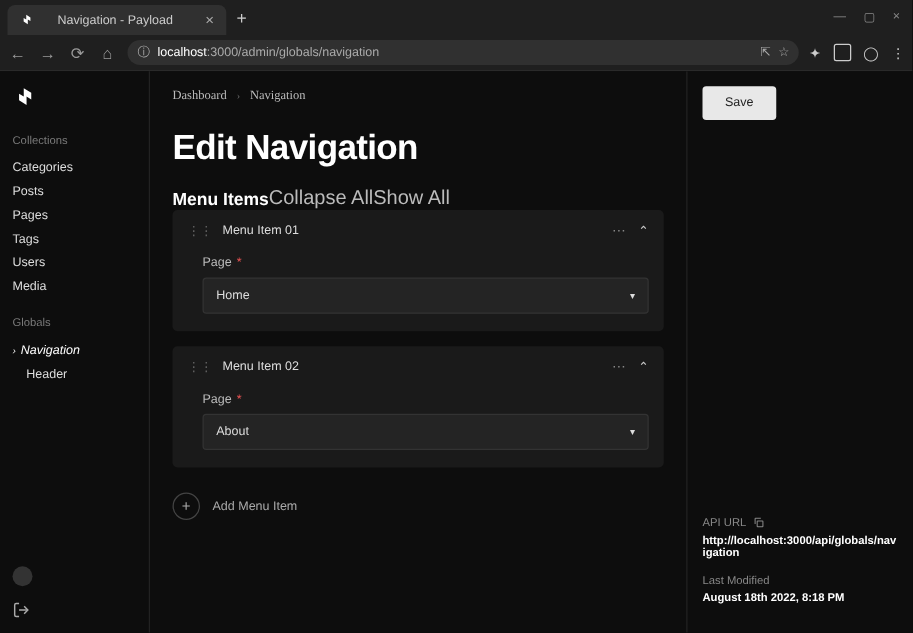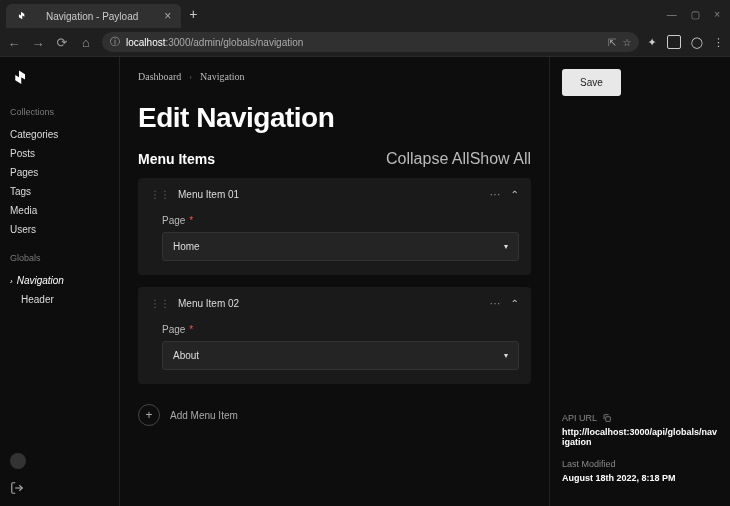--- a/index.html
+++ b/index.html
@@ -35,21 +35,21 @@
 .sidebar-bottom { margin-top: auto; display: flex; flex-direction: column; gap: 12px; }
 .avatar { width: 16px; height: 16px; background: #333; border-radius: 50%; }
 .logout-icon { width: 14px; height: 14px; }
 
 
 .main { flex: 1; display: flex; overflow: hidden; }
 .content { flex: 1; padding: 14px 18px; overflow-y: auto; border-right: 1px solid #222; }
 .breadcrumb { font-size: 10px; color: #bbb; display: flex; gap: 8px; align-items: center; margin-bottom: 20px; font-family: Liberation Serif, serif; }
 .bc-sep { color: #666; font-size: 8px; }
 .page-title { font-size: 28px; font-weight: 700; color: #fff; margin-bottom: 16px; letter-spacing: -0.5px; }
-.array-header { display: flex; align-items: center; justify-content: space-between; margin-bottom: 10px; }
+.array-header { display: flex; align-items: center; }
 .array-title { font-size: 14px; font-weight: 600; color: #fff; }
 .array-actions { display: flex; gap: 0; font-size: 16px; color: #bbb; }
 .array-actions span { cursor: pointer; }
 
 .item-card { background: #1a1a1a; border-radius: 4px; margin-bottom: 12px; }
 .item-header { display: flex; align-items: center; padding: 10px 12px; gap: 8px; }
 .drag-handle { color: #666; font-size: 10px; }
 .item-title { font-size: 10px; color: #ddd; flex: 1; }
 .item-menu { color: #888; font-size: 11px; letter-spacing: 2px; }
 .item-chev { color: #ccc; font-size: 10px; }
@@ -119,22 +119,22 @@
 <div class="app">
   <div class="sidebar">
     <svg class="logo" viewBox="0 0 24 24" fill="#fff">
         <path d="M12 2 L20 7 L20 14 L15 11 L15 20 L7 15 L7 8 L12 11 Z"></path>
       </svg>
     <div class="section-label">Collections</div>
     <div class="nav-item">Categories</div>
     <div class="nav-item">Posts</div>
     <div class="nav-item">Pages</div>
     <div class="nav-item">Tags</div>
+    <div class="nav-item">Users</div>
     <div class="nav-item">Media</div>
-    <div class="nav-item">Users</div>
     <div class="section-gap"></div>
     <div class="section-label">Globals</div>
     <div class="nav-item active"><span class="chev">›</span><span>Navigation</span></div>
     <div class="nav-item" style="padding-left:11px;"><span>Header</span></div>
     <div class="sidebar-bottom">
       <div class="avatar"></div>
       <svg class="logout-icon" viewBox="0 0 24 24" fill="none" stroke="#aaa" stroke-width="2">
           <path d="M9 21H5a2 2 0 0 1-2-2V5a2 2 0 0 1 2-2h4"></path>
           <path d="M16 17l5-5-5-5"></path>
           <path d="M21 12H9"></path>

